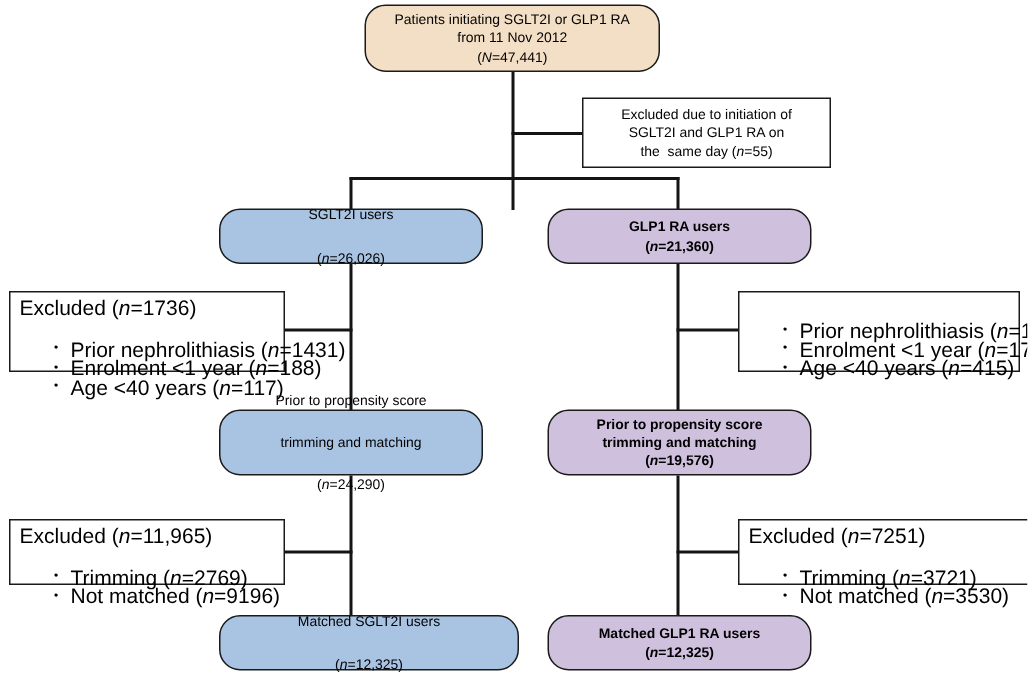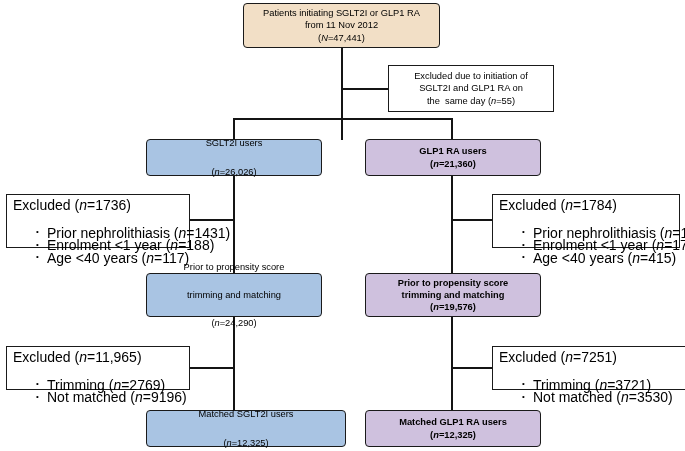--- a/index.html
+++ b/index.html
@@ -25,21 +25,21 @@
     flex-direction: column;
     align-items: center;
     justify-content: center;
     text-align: center;
     font-size: 9.3px;
     line-height: 12.2px;
     color: #000000;
     z-index: 3;
   }
   .rounded {
-    border-radius: 4px;
+    border-radius: 14px;
   }
   .tan   { background: #f2dfc6; }
   .blue  { background: #a9c4e3; gap: 16px; }
   .purple{ background: #cfc1de; font-weight: bold; }
   .white { background: #ffffff; }
 
   .excl {
     position: absolute;
     box-sizing: border-box;
     background: #ffffff;
@@ -129,21 +129,20 @@
   <div class="excl" style="left:6px; top:194px; width:184px; height:54px;">
     <span class="hd">Excluded (<i>n</i>=1736)</span>
     <ul>
       <li>Prior nephrolithiasis (<i>n</i>=1431)</li>
       <li>Enrolment &lt;1 year (<i>n</i>=188)</li>
       <li>Age &lt;40 years (<i>n</i>=117)</li>
     </ul>
   </div>
 
   <div class="excl" style="left:492px; top:194px; width:188px; height:54px;">
-    <span class="hd">Excluded (<i>n</i>=1784)</span>
     <ul>
       <li>Prior nephrolithiasis (<i>n</i>=1198)</li>
       <li>Enrolment &lt;1 year (<i>n</i>=171)</li>
       <li>Age &lt;40 years (<i>n</i>=415)</li>
     </ul>
   </div>
 
   <div class="node rounded blue" style="left:146px; top:273px; width:176px; height:44px;">
     <span class="nl">Prior to propensity score</span>
     <span class="nl">trimming and matching</span>

